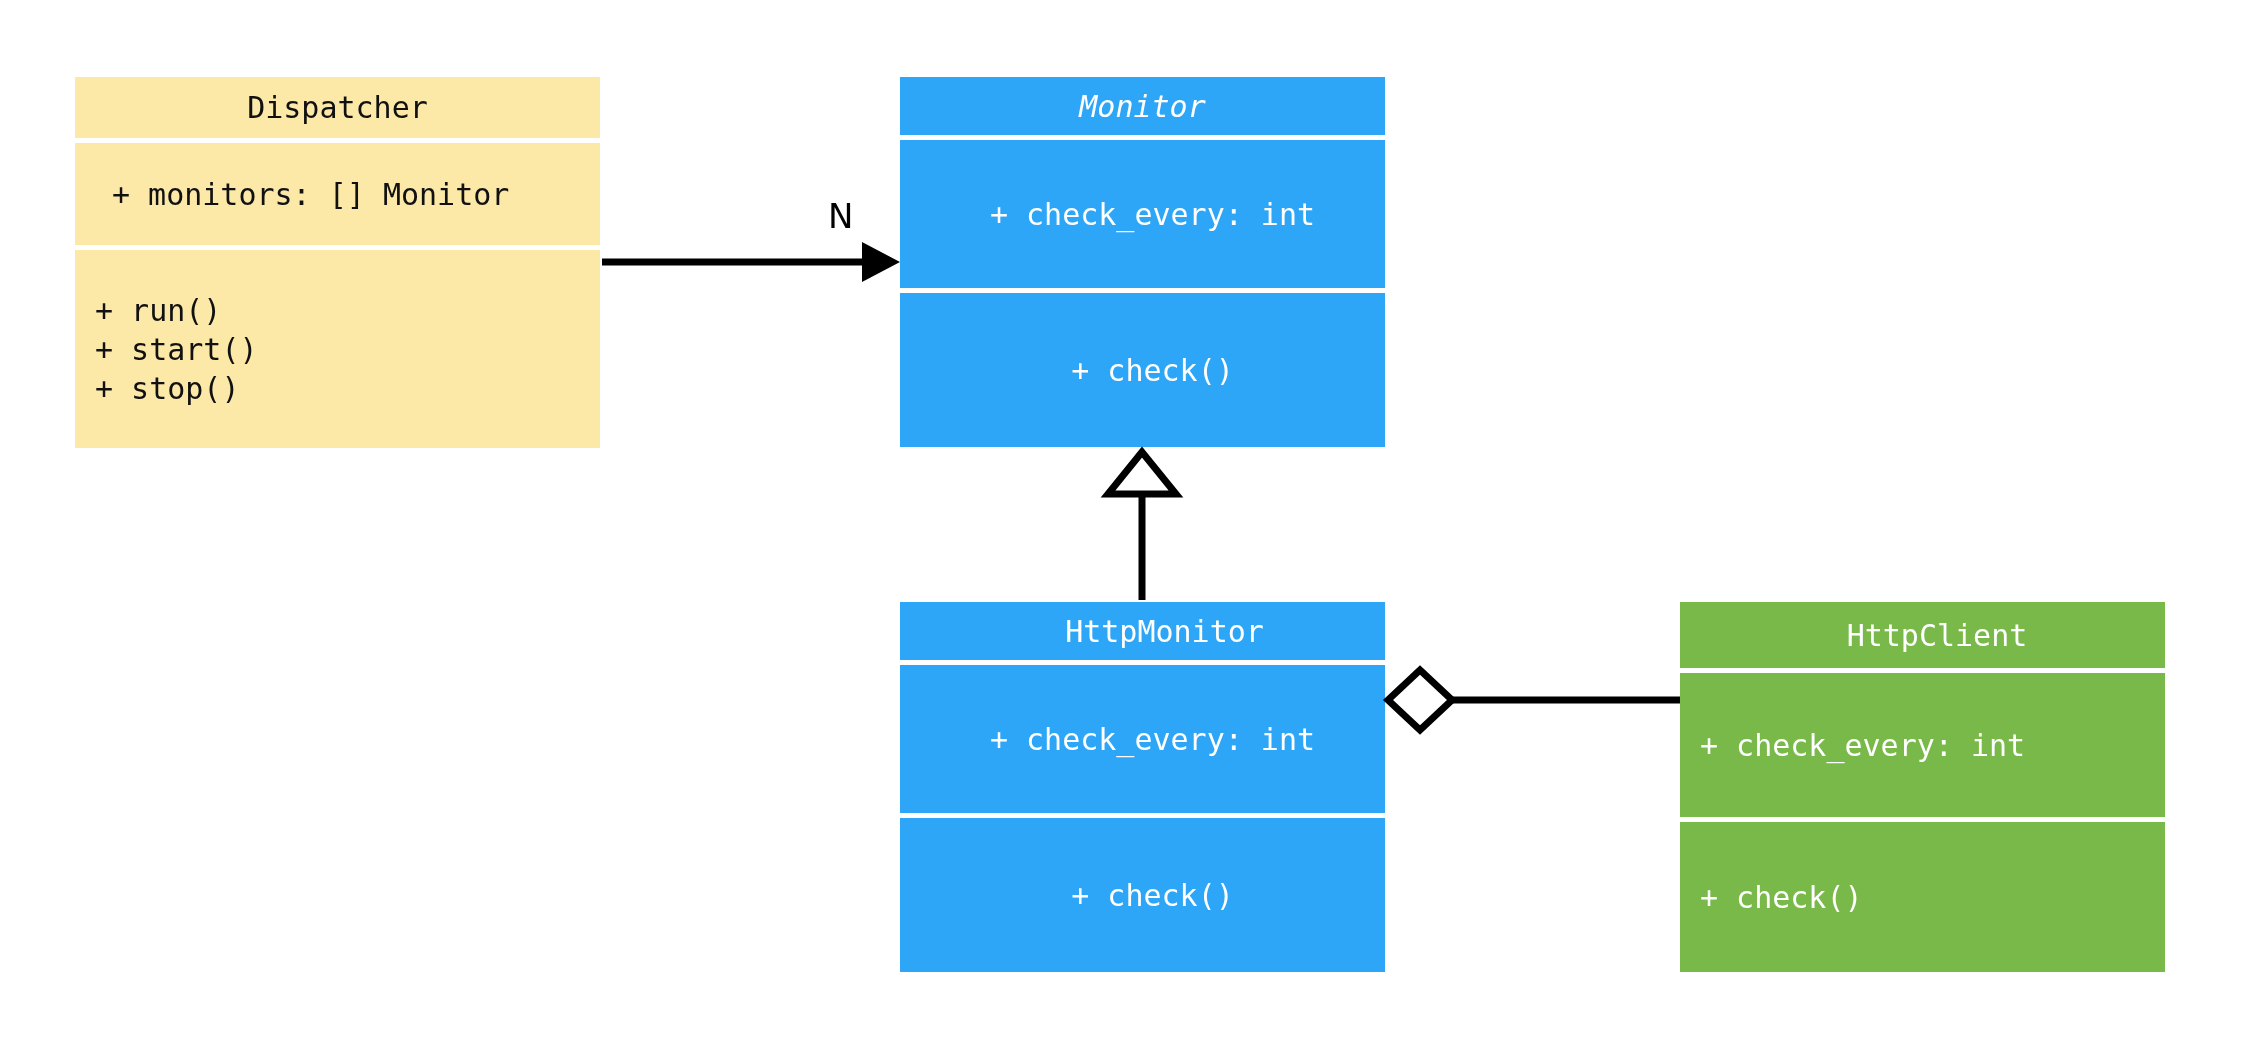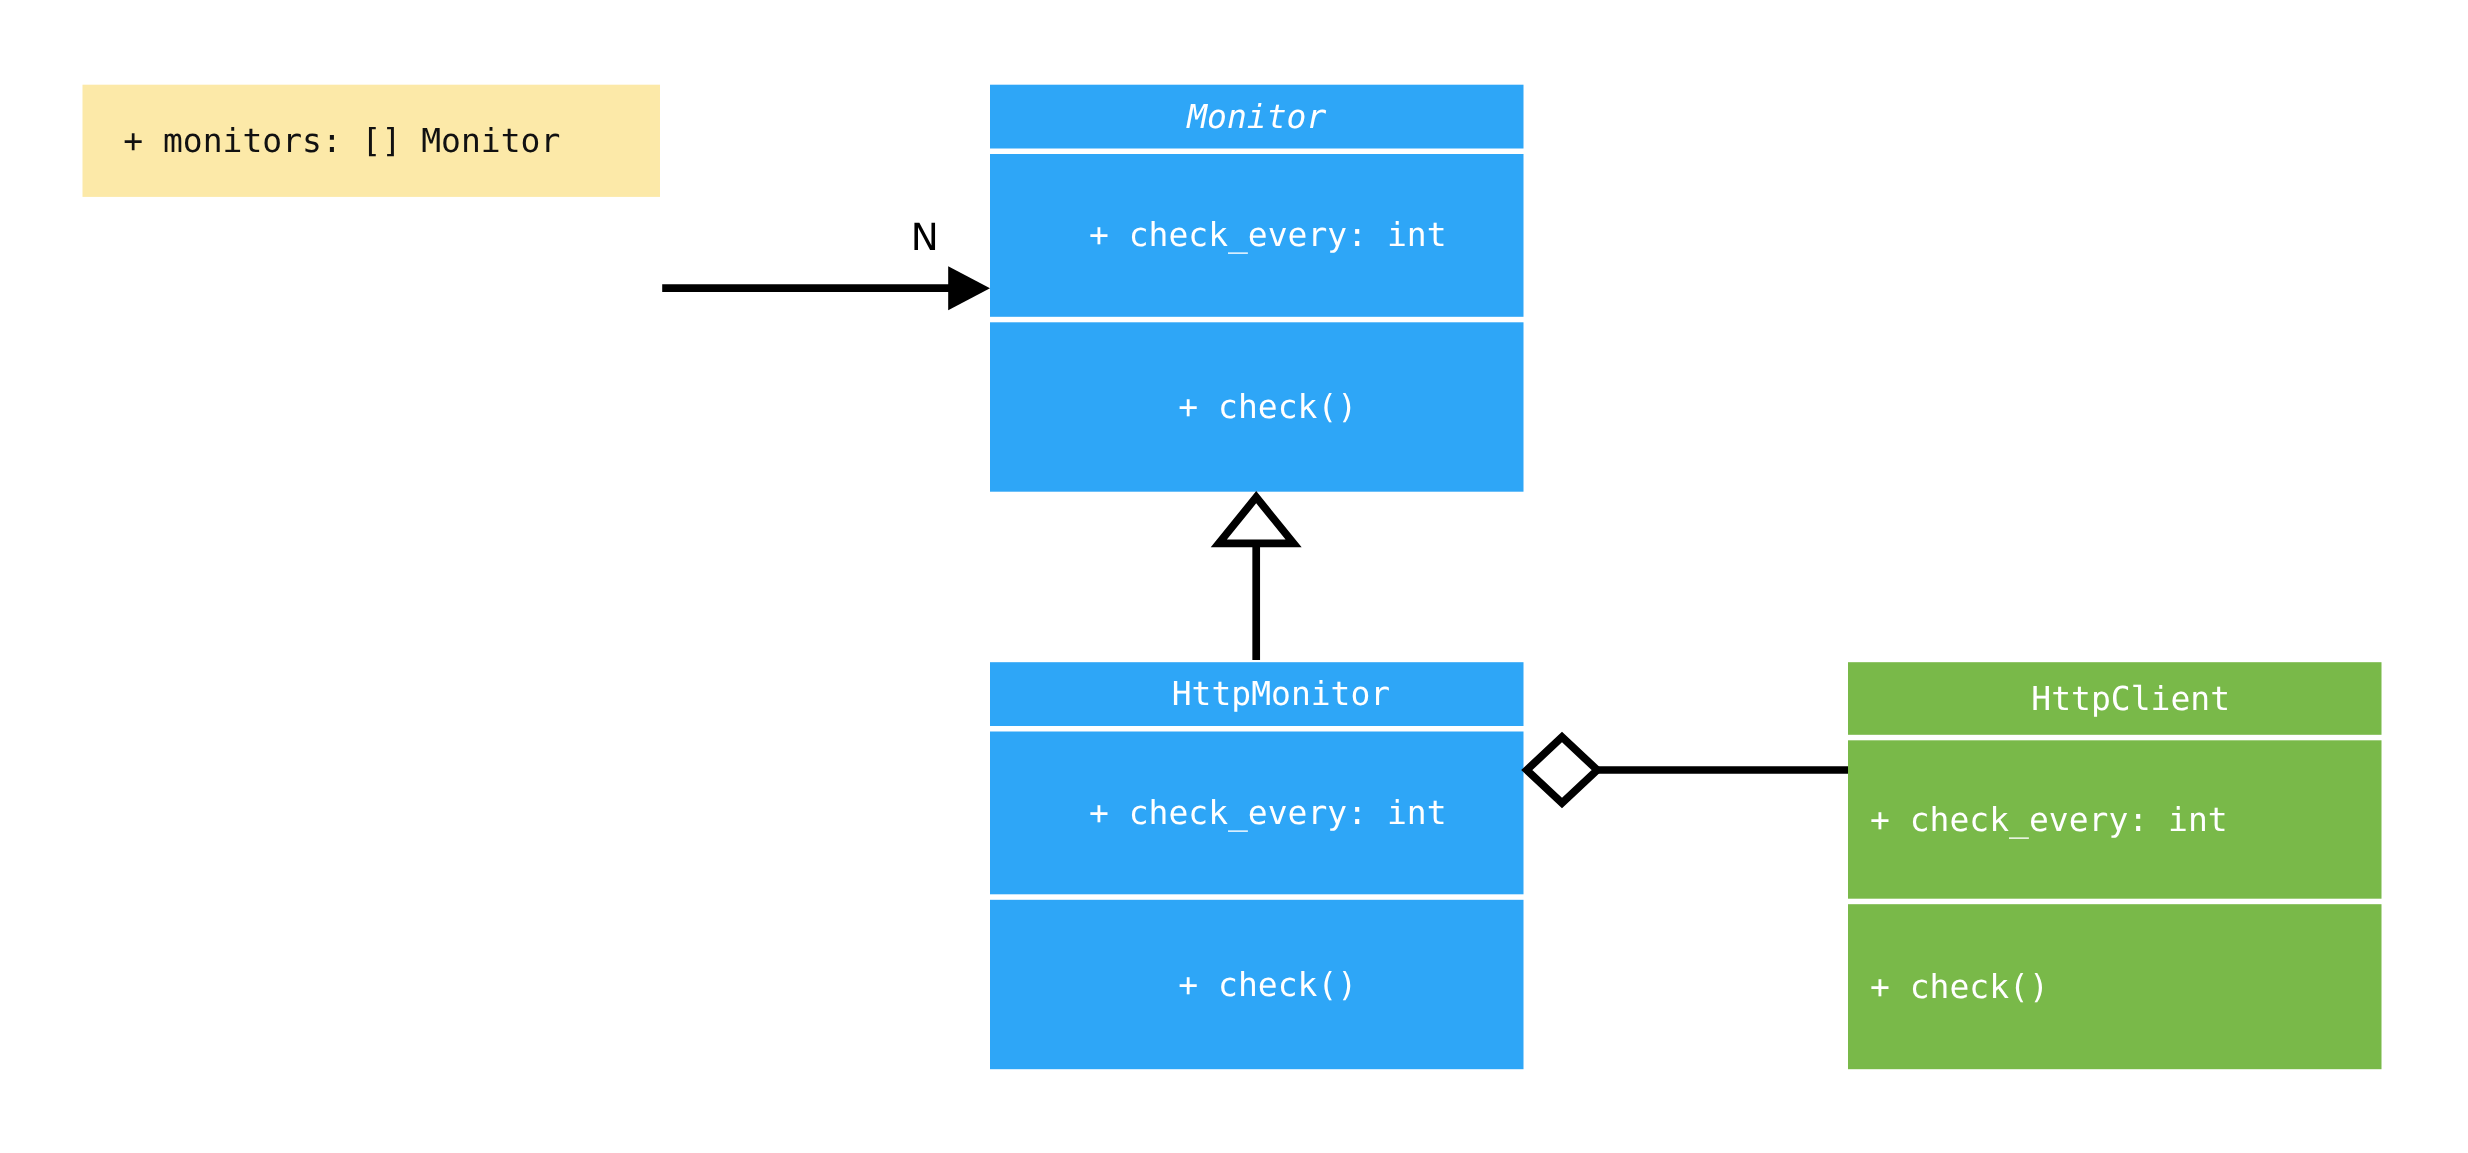--- a/index.html
+++ b/index.html
@@ -84,22 +84,28 @@
     color: #000000;
     white-space: nowrap;
   }
 </style>
 </head>
 <body>
 
 <div id="canvas">
 
   <div class="uml-class theme-yellow" style="left:75px; top:77px; width:525px; height:371px;">
+    <div class="compartment class-title" style="height:61px;">Dispatcher</div>
     <div class="compartment members" style="height:102px;padding-left:37px;">
       <div class="member-line">+ monitors: [] Monitor</div>
+    </div>
+    <div class="compartment members" style="height:198px;">
+      <div class="member-line">+ run()</div>
+      <div class="member-line">+ start()</div>
+      <div class="member-line">+ stop()</div>
     </div>
   </div>
 
   <div class="uml-class theme-blue" style="left:900px; top:77px; width:485px; height:370px;">
     <div class="compartment class-title abstract" style="height:58px;">Monitor</div>
     <div class="compartment members" style="height:148px;">
       <div class="member-line">+ check_every: int</div>
     </div>
     <div class="compartment members" style="height:154px;">
       <div class="member-line">+ check()</div>

